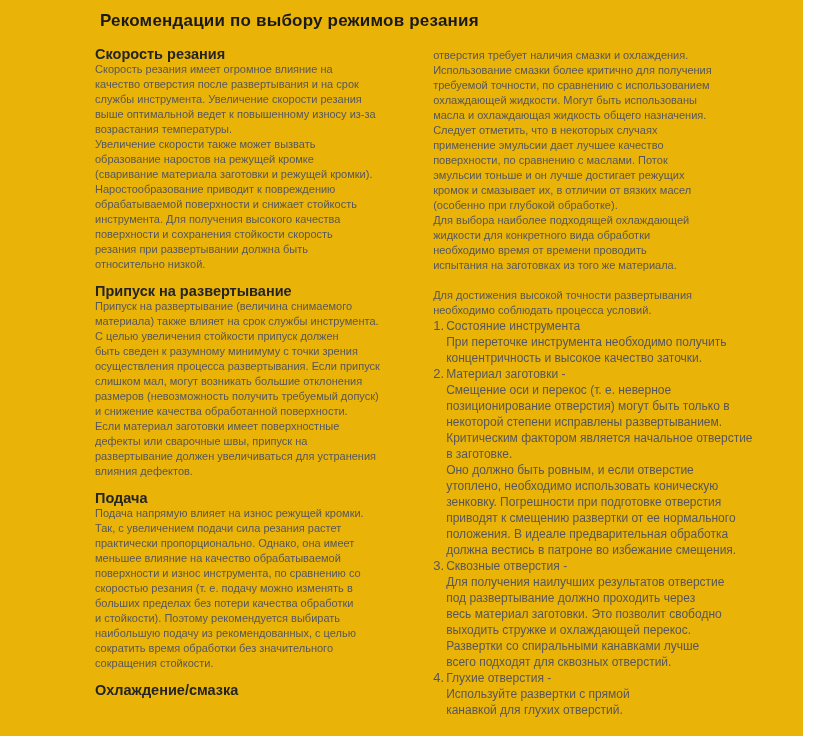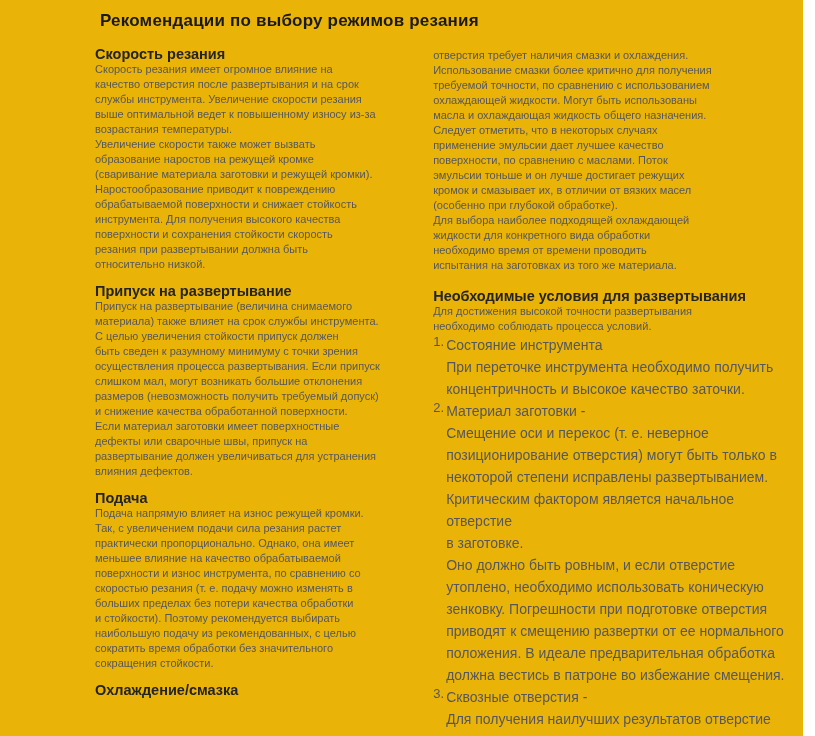--- a/index.html
+++ b/index.html
@@ -79,22 +79,22 @@
     align-items: flex-start;
   }
   .cond-item .num {
     flex: 0 0 13px;
     font-size: 13px;
     line-height: 15.6px;
     color: #57575a;
   }
   .cond-item .item-text {
     flex: 1;
-    font-size: 14px;
-    line-height: 22px;
+    font-size: 12px;
+    line-height: 16px;
     color: #57575a;
     white-space: pre-line;
   }
 </style>
 </head>
 <body>
 
 <div class="page">
 
   <h1 class="title">Рекомендации по выбору режимов резания</h1>
@@ -164,21 +164,20 @@
 поверхности, по сравнению с маслами. Поток
 эмульсии тоньше и он лучше достигает режущих
 кромок и смазывает их, в отличии от вязких масел
 (особенно при глубокой обработке).
 Для выбора наиболее подходящей охлаждающей
 жидкости для конкретного вида обработки
 необходимо время от времени проводить
 испытания на заготовках из того же материала.</p>
 
       <section class="conditions">
-        <h2 class="sec-heading">Необходимые условия для развертывания</h2>
         <p class="cond-intro">Для достижения высокой точности развертывания
 необходимо соблюдать процесса условий.</p>
 
         <div class="cond-list">
           <div class="cond-item">
             <span class="num">1.</span>
             <span class="item-text">Состояние инструмента
 При переточке инструмента необходимо получить
 концентричность и высокое качество заточки.</span>
           </div>

